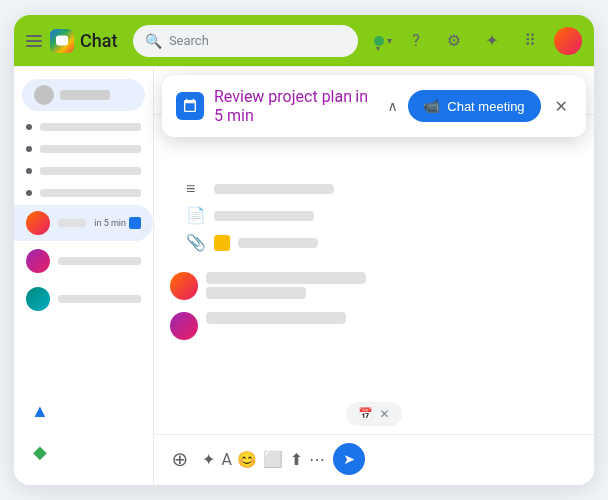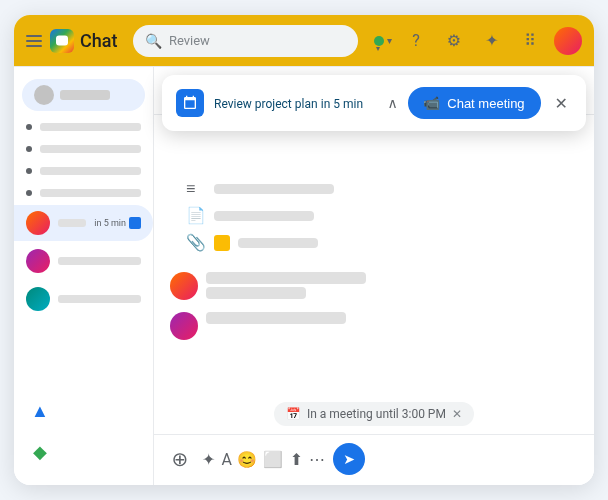--- a/index.html
+++ b/index.html
@@ -19,21 +19,21 @@
       background: #ffffff;
       border-radius: 16px;
       display: flex;
       flex-direction: column;
       overflow: hidden;
       box-shadow: 0 4px 24px rgba(0,0,0,0.12);
     }
     
     .top-bar {
       height: 52px;
-      background: #eab308;
+      background: #84cc16;
       display: flex;
       align-items: center;
       padding: 0 12px;
       gap: 8px;
       border-bottom: 1px solid #e8eaed;
       flex-shrink: 0;
     }
     .hamburger-icon { cursor: pointer; display: flex; flex-direction: column; gap: 3px; }
     .hamburger-icon span { width: 16px; height: 2px; background: #5f6368; border-radius: 1px; }
     .google-chat-logo {
@@ -262,22 +262,22 @@
       display: flex; flex-direction: column; gap: 2px;
       flex: 1;
     }
     .meeting-banner-title {
       font-size: 13px;
       font-weight: 500;
       color: #202124;
     }
     .meeting-banner-title span {
       font-weight: 400;
-      color: #0c4a6e;
-      font-size: 12px;
+      color: #a21caf;
+      font-size: 16px;
     }
     .meeting-banner-expand {
       color: #5f6368;
       cursor: pointer;
       font-size: 14px;
     }
     .join-meeting-btn {
       background: #1a73e8;
       color: white;
       border: none;
@@ -440,21 +440,21 @@
         <span></span>
     </div>
     <div class="google-chat-logo">
       <div class="chat-logo-icon">
         <div class="chat-logo-inner"></div>
       </div>
       <span class="top-bar-title">Chat</span>
     </div>
     <div class="search-bar">
       <span class="search-icon-sm">🔍</span>
-      <span class="search-input-text">Review</span>
+      <span class="search-input-text">Search</span>
     </div>
     <div class="top-bar-actions">
       <div style="display:flex;align-items:center;gap:3px;">
         <div class="status-dot"></div>
         <span style="font-size:10px;color:#5f6368;">▾</span>
       </div>
       <div class="action-icon">?</div>
       <div class="action-icon">⚙</div>
       <div class="action-icon">✦</div>
       <div class="action-icon">⠿</div>
@@ -575,21 +575,20 @@
           <div class="msg-avatar purple"></div>
           <div class="msg-content">
             <div class="msg-text-bar" style="width:140px;"></div>
           </div>
         </div>
       </div>
 
       <div class="meeting-status">
         <div class="meeting-status-chip">
           <span>📅</span>
-          <span>In a meeting until 3:00 PM</span>
           <span class="meeting-status-x">✕</span>
         </div>
       </div>
 
       <div class="chat-input-area">
         <div class="chat-input-row">
           <div class="chat-input-add">⊕</div>
           <div class="chat-input-actions">
             <span class="input-action-icon">✦</span>
             <span class="input-action-icon">A</span>

